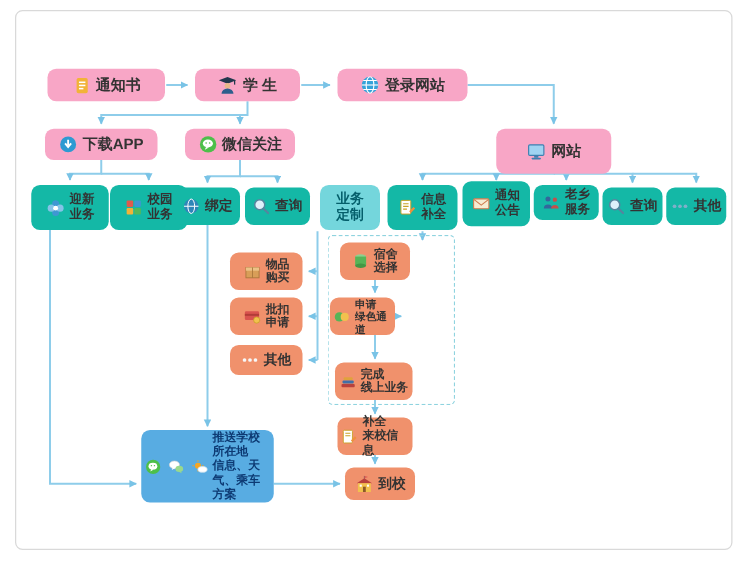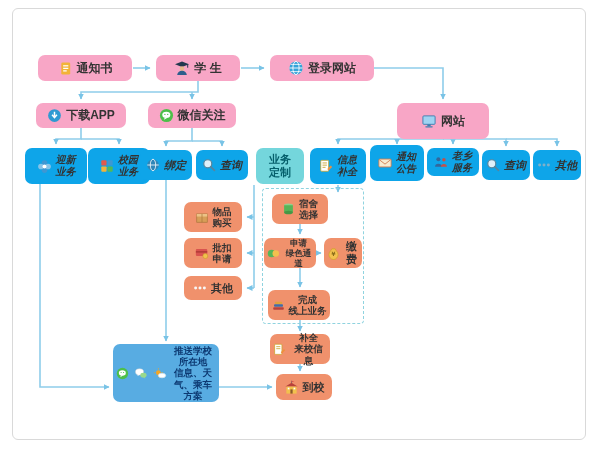--- a/index.html
+++ b/index.html
@@ -3,24 +3,24 @@
 <meta charset="utf-8">
 <style>
   html,body{margin:0;padding:0;background:#fff;}
   .canvas{position:relative;width:600px;height:450px;background:#ffffff;overflow:hidden;
           font-family:"Liberation Sans","DejaVu Sans",sans-serif;}
   .frame{position:absolute;left:12px;top:8px;width:574px;height:432px;
          border:1px solid #d9d9d9;border-radius:6px;box-sizing:border-box;}
   .wires{position:absolute;left:0;top:0;}
   .node{position:absolute;display:flex;align-items:center;justify-content:center;gap:4px;
         border-radius:7px;box-sizing:border-box;padding:2px 3px;
-        font-weight:bold;color:#333;line-height:1.18;text-align:center;}
+        font-weight:bold;color:#333;line-height:1.18;}
   .lbl{white-space:pre-line;display:inline-block;}
   .pink{background:#f8a6c6;font-size:12px;}
-  .gold{background:#0ea5e9;font-size:10px;font-style:italic;}
+  .gold{background:#14b8a6;font-size:10px;}
   .orange{background:#f0916c;font-size:9.5px;}
   .teal{background:#74d6dc;color:#055f6b;font-size:11px;}
   .blue{background:#58ace2;color:#0d3a73;flex-direction:row;gap:3px;font-size:9.5px;}
   .s11{font-size:11px;} .s9{font-size:8.5px;}
   .icon{flex:0 0 auto;display:inline-flex;align-items:center;}
   .icon svg{display:block;}
   .dashed{position:absolute;border:1.5px dashed #8fd3df;border-radius:4px;box-sizing:border-box;}
   .iconrow{display:flex;gap:5px;align-items:center;}
 </style>
 </head>
@@ -304,29 +304,20 @@
     <span class="icon">
         <svg width="13" height="13" viewBox="0 0 16 16">
           <circle cx="5.6" cy="8" r="4.6" fill="#57b457"></circle>
           <circle cx="10.8" cy="8" r="4" fill="#f2c14e"></circle>
         </svg>
       </span>
     <span class="lbl">申请
 绿色通道</span>
   </div>
 
-  <div class="node orange s11" style="left:324px;top:238px;width:38px;height:30px">
-    <span class="icon">
-        <svg width="13" height="13" viewBox="0 0 16 16">
-          <path d="M6,2.2 h4 l1.6,2.6 a5.6,6 0 1 1 -7.2,0 z" fill="#f2c14e" stroke="#caa227" stroke-width="0.8"></path>
-          <text x="8" y="11.5" font-size="7" text-anchor="middle" fill="#8a6d1a" font-family="DejaVu Sans">¥</text>
-        </svg>
-      </span>
-    <span class="lbl">缴费</span>
-  </div>
 
   <div class="node orange" style="left:268px;top:290px;width:62px;height:30px">
     <span class="icon">
         <svg width="13" height="13" viewBox="0 0 16 16">
           <rect x="1.5" y="10" width="13" height="3.2" rx="1" fill="#b8413c"></rect>
           <rect x="2.5" y="6.6" width="11" height="3" rx="1" fill="#3f6fa8"></rect>
           <rect x="3.5" y="3.4" width="9" height="2.8" rx="1" fill="#e0a23c"></rect>
         </svg>
       </span>
     <span class="lbl">完成

